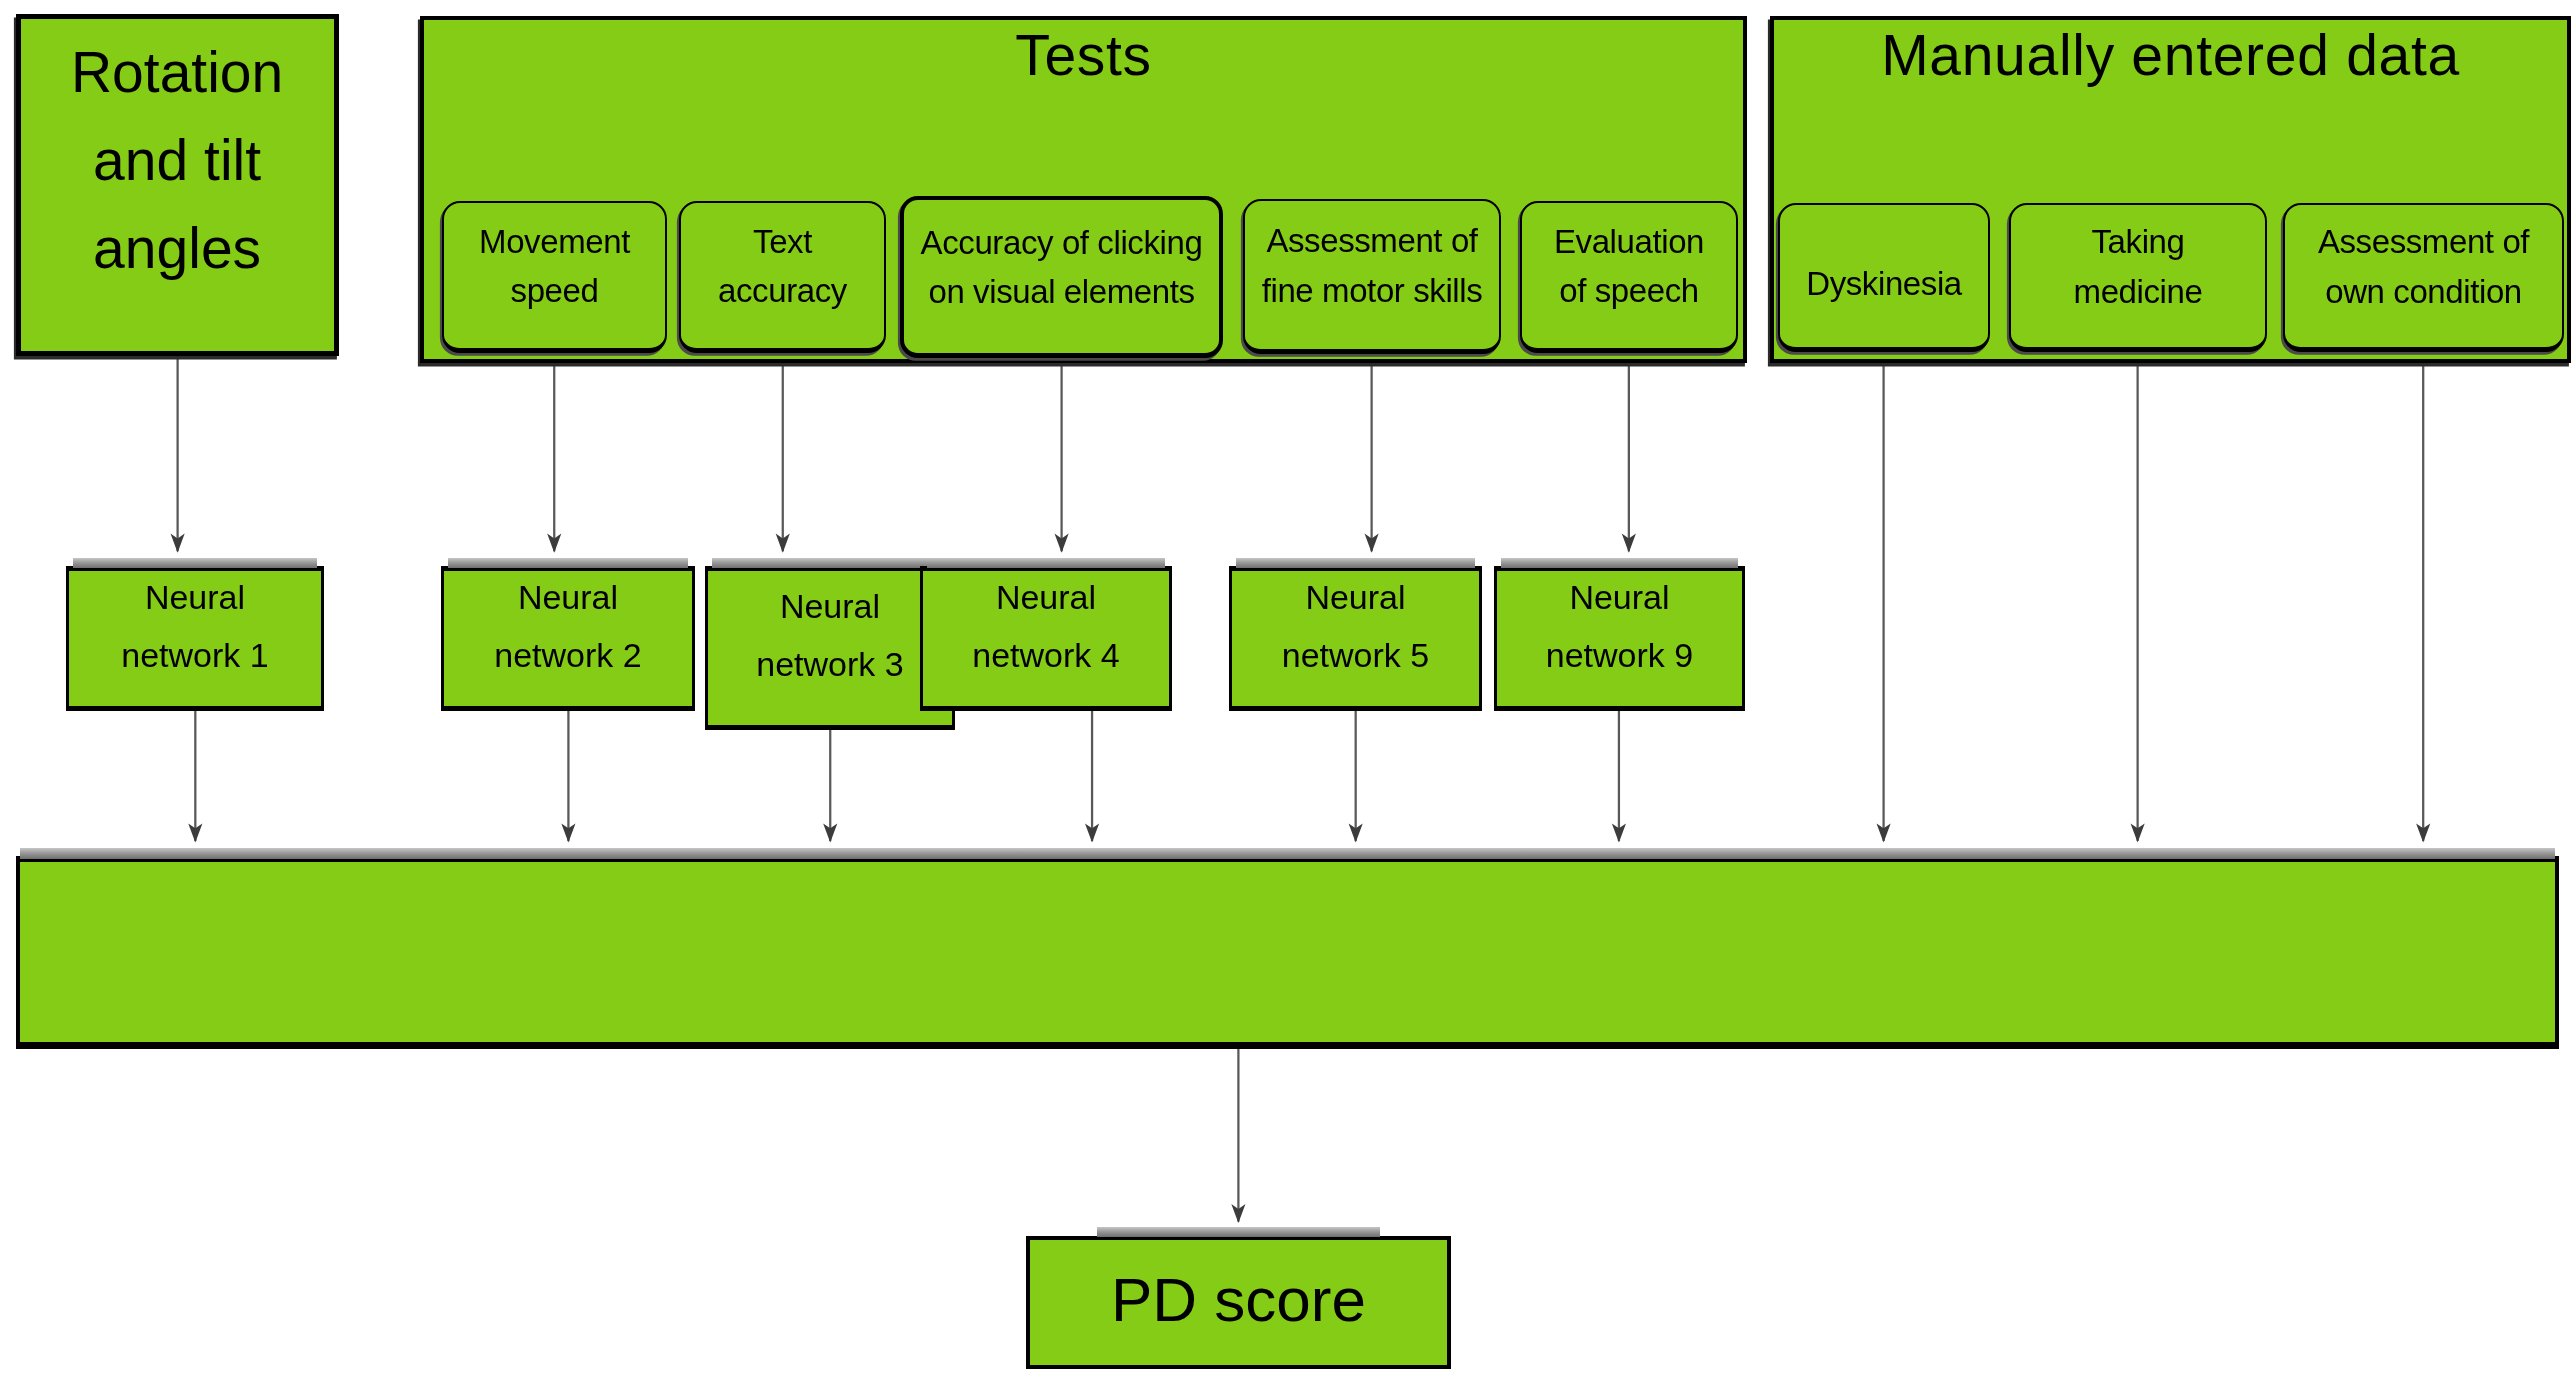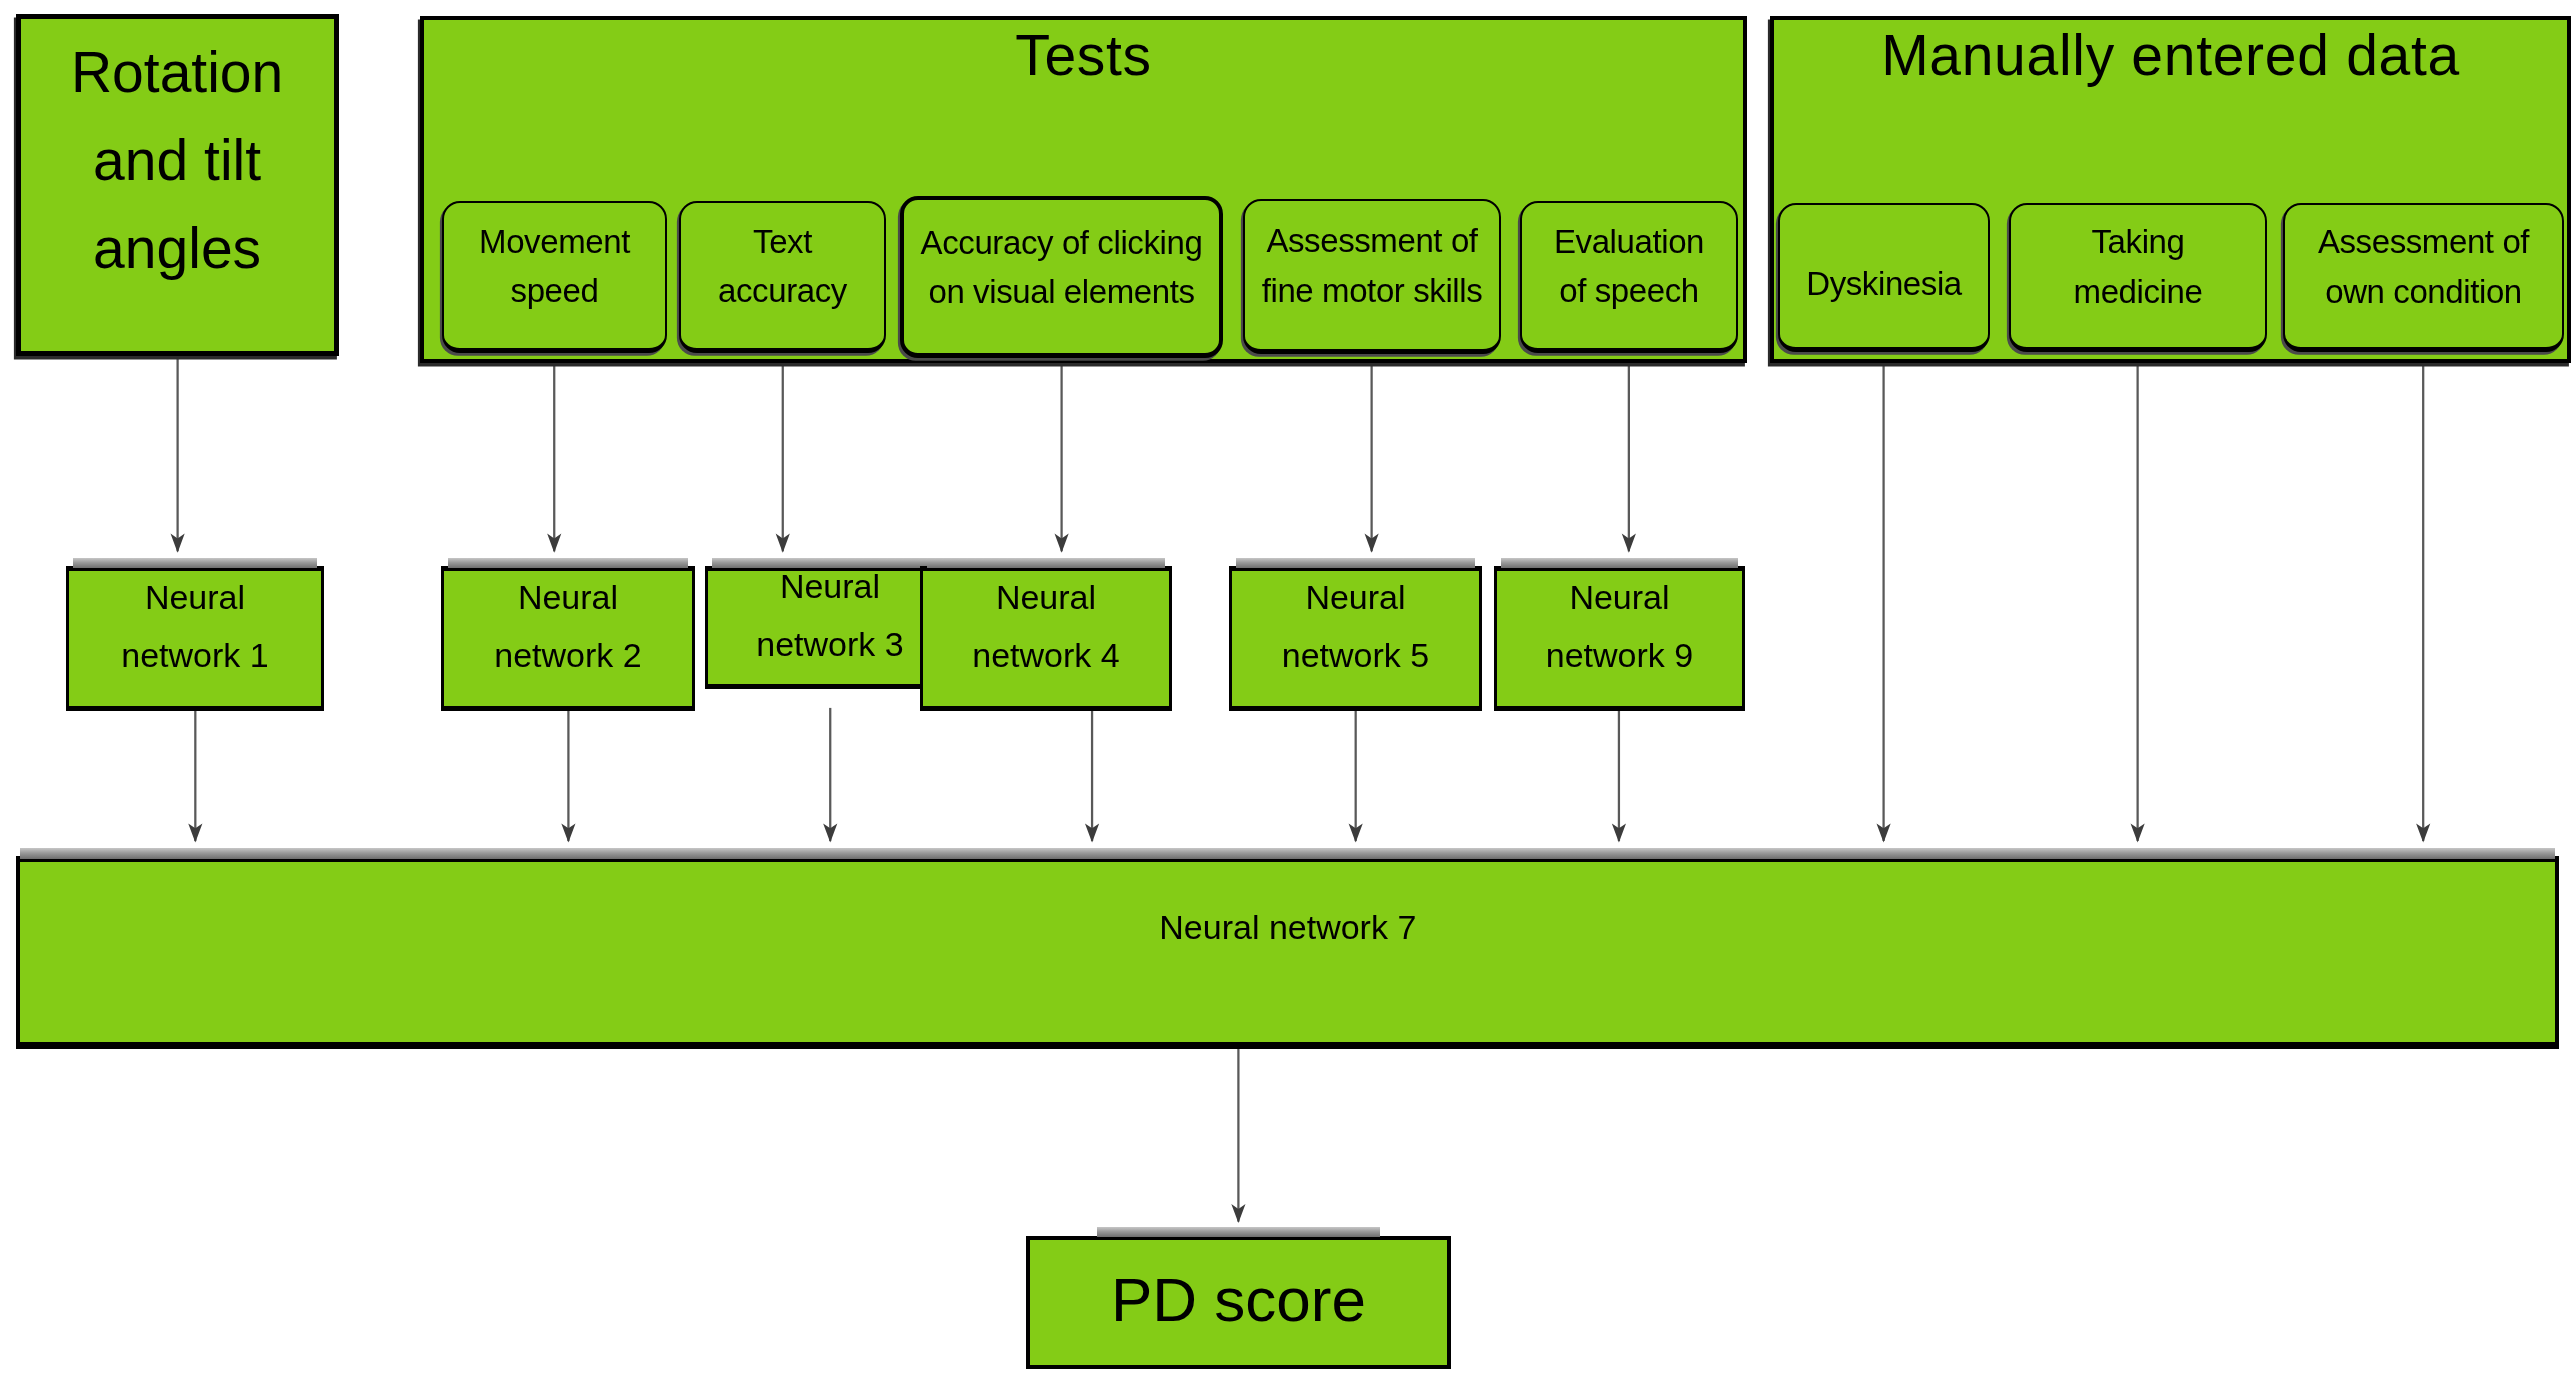--- a/index.html
+++ b/index.html
@@ -187,21 +187,21 @@
   <div class="node nn-box" style="left:66px; top:566px; width:258px; height:145px;">
     <div class="cap"></div>
     <span class="label narrow-260">Neural network 1</span>
   </div>
 
   <div class="node nn-box" style="left:441px; top:566px; width:254px; height:145px;">
     <div class="cap"></div>
     <span class="label narrow-260">Neural network 2</span>
   </div>
 
-  <div class="node nn-box" style="left:705px; top:566px; width:250px; height:123px;">
+  <div class="node nn-box" style="left:705px; top:566px; width:250px; height:164px;">
     <div class="cap"></div>
     <span class="label narrow-260">Neural network 3</span>
   </div>
 
   <div class="node nn-box" style="left:920px; top:566px; width:252px; height:145px;">
     <div class="cap"></div>
     <span class="label narrow-260">Neural network 4</span>
   </div>
 
   <div class="node nn-box" style="left:1229px; top:566px; width:253px; height:145px;">
@@ -209,21 +209,20 @@
     <span class="label narrow-260">Neural network 5</span>
   </div>
 
   <div class="node nn-box" style="left:1494px; top:566px; width:251px; height:145px;">
     <div class="cap"></div>
     <span class="label narrow-260">Neural network 9</span>
   </div>
 
   <div class="node fusion-box" style="left:16.3px; top:856px; width:2543px; height:193px;">
     <div class="cap"></div>
-    <span class="label">Neural network 7</span>
   </div>
 
   <div class="node output-box" style="left:1026px; top:1236px; width:425px; height:133px;">
     <div class="cap"></div>
     <span class="label">PD score</span>
   </div>
 
 </div>
 
 

